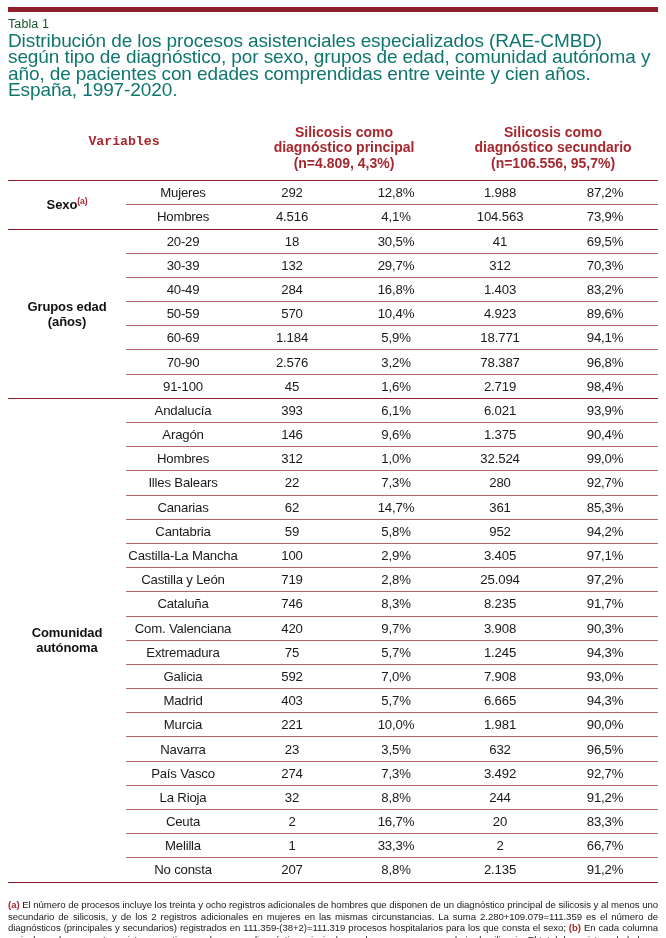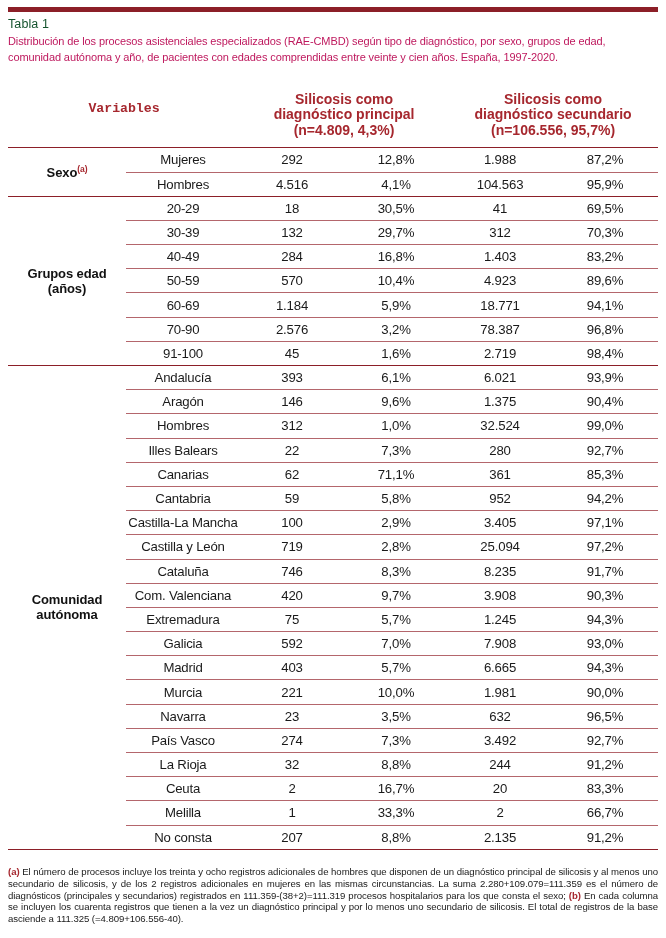--- a/index.html
+++ b/index.html
@@ -34,22 +34,22 @@
     padding: 5px 0 0 0;
   }
   .tabla-label {
     color: #14532d;
     font-size: 12.5px;
     font-weight: 400;
     line-height: 15px;
     letter-spacing: 0.1px;
   }
   .caption-text {
-    color: #be185d;
-    font-size: 11px;
+    color: #0f766e;
+    font-size: 19px;
     line-height: 16.4px;
     letter-spacing: -0.1px;
     padding-top: 1px;
   }
 
   
   table.main {
     width: 650px;
     border-collapse: collapse;
     margin-top: 22px;
@@ -181,21 +181,21 @@
           <td class="">292</td>
           <td class="">12,8%</td>
           <td class="">1.988</td>
           <td class="">87,2%</td>
         </tr>
         <tr class="inner">
           <td class="item sep">Hombres</td>
           <td class="sep">4.516</td>
           <td class="sep">4,1%</td>
           <td class="sep">104.563</td>
-          <td class="sep">95,9%</td>
+          <td class="sep">73,9%</td>
         </tr>
         <tr class="sec-top">
           <td class="grp" rowspan="7">Grupos edad<br><span>(años)</span></td>
           <td class="item ">20-29</td>
           <td class="">18</td>
           <td class="">30,5%</td>
           <td class="">41</td>
           <td class="">69,5%</td>
         </tr>
         <tr class="inner">
@@ -265,21 +265,21 @@
         <tr class="inner">
           <td class="item sep">Illes Balears</td>
           <td class="sep">22</td>
           <td class="sep">7,3%</td>
           <td class="sep">280</td>
           <td class="sep">92,7%</td>
         </tr>
         <tr class="inner">
           <td class="item sep">Canarias</td>
           <td class="sep">62</td>
-          <td class="sep">71,1%</td>
+          <td class="sep">14,7%</td>
           <td class="sep">361</td>
           <td class="sep">85,3%</td>
         </tr>
         <tr class="inner">
           <td class="item sep">Cantabria</td>
           <td class="sep">59</td>
           <td class="sep">5,8%</td>
           <td class="sep">952</td>
           <td class="sep">94,2%</td>
         </tr>

